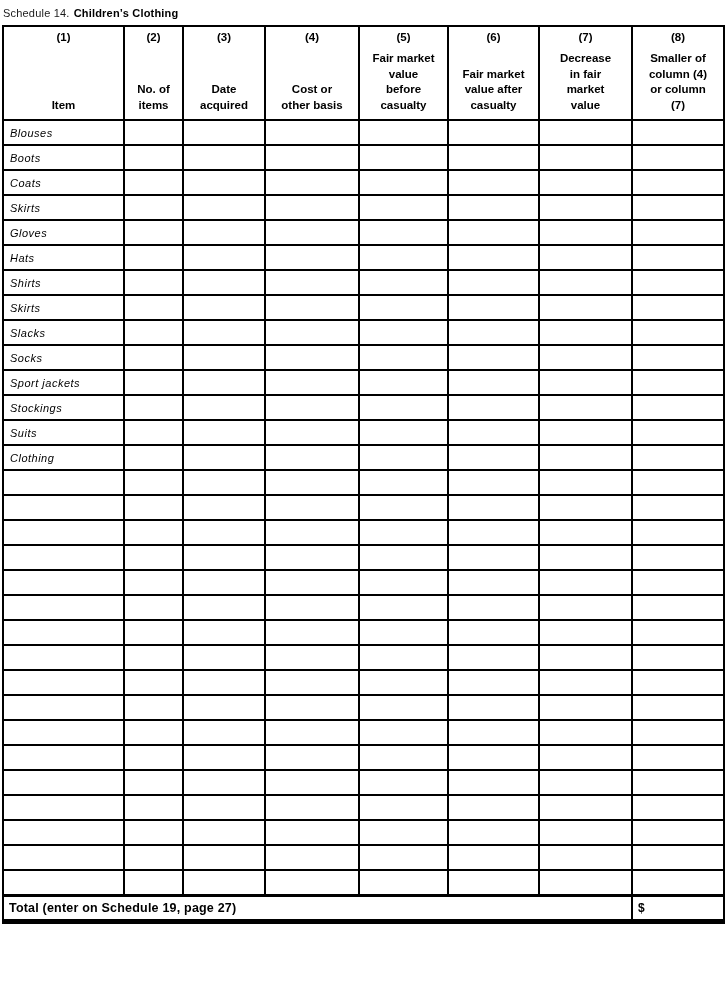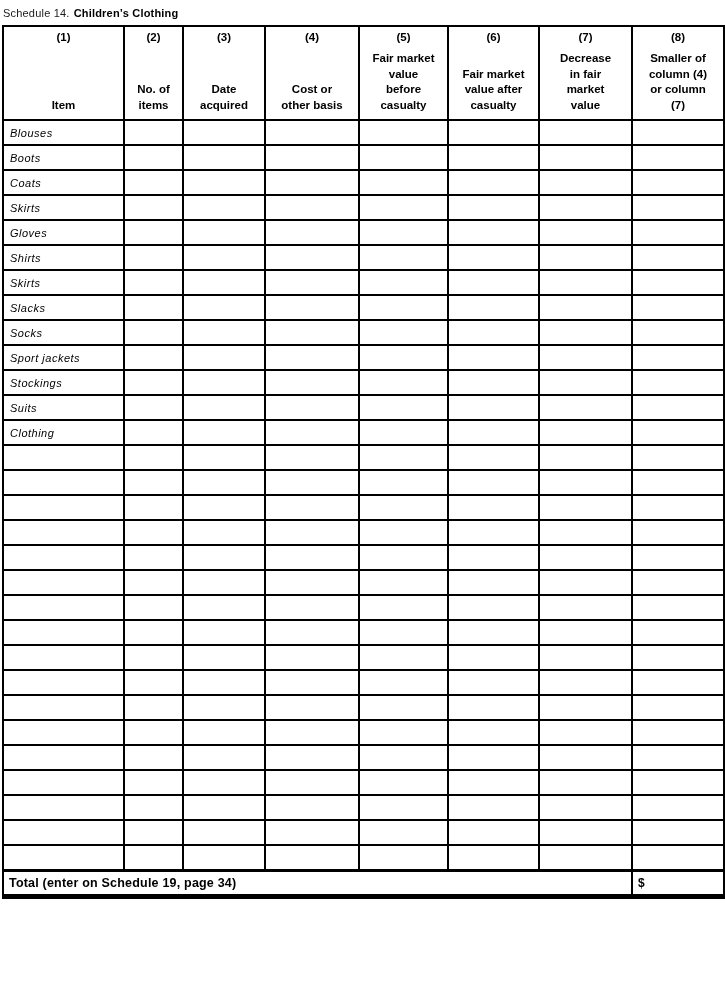--- a/index.html
+++ b/index.html
@@ -154,20 +154,30 @@
           <td>Gloves</td>
           <td></td>
           <td></td>
           <td></td>
           <td></td>
           <td></td>
           <td></td>
           <td></td>
         </tr>
         <tr>
+          <td>Hats</td>
+          <td></td>
+          <td></td>
+          <td></td>
+          <td></td>
+          <td></td>
+          <td></td>
+          <td></td>
+        </tr>
+        <tr>
           <td>Shirts</td>
           <td></td>
           <td></td>
           <td></td>
           <td></td>
           <td></td>
           <td></td>
           <td></td>
         </tr>
         <tr>
@@ -406,18 +416,18 @@
           <td></td>
           <td></td>
           <td></td>
           <td></td>
           <td></td>
           <td></td>
         </tr>
       </tbody>
     <tfoot>
       <tr>
-        <td class="total-label" colspan="7">Total (enter on Schedule 19, page 34)</td>
+        <td class="total-label" colspan="7">Total (enter on Schedule 19, page 27)</td>
         <td class="total-value"><span>$</span></td>
       </tr>
     </tfoot>
   </table>
 </div>
 
 </body></html>

